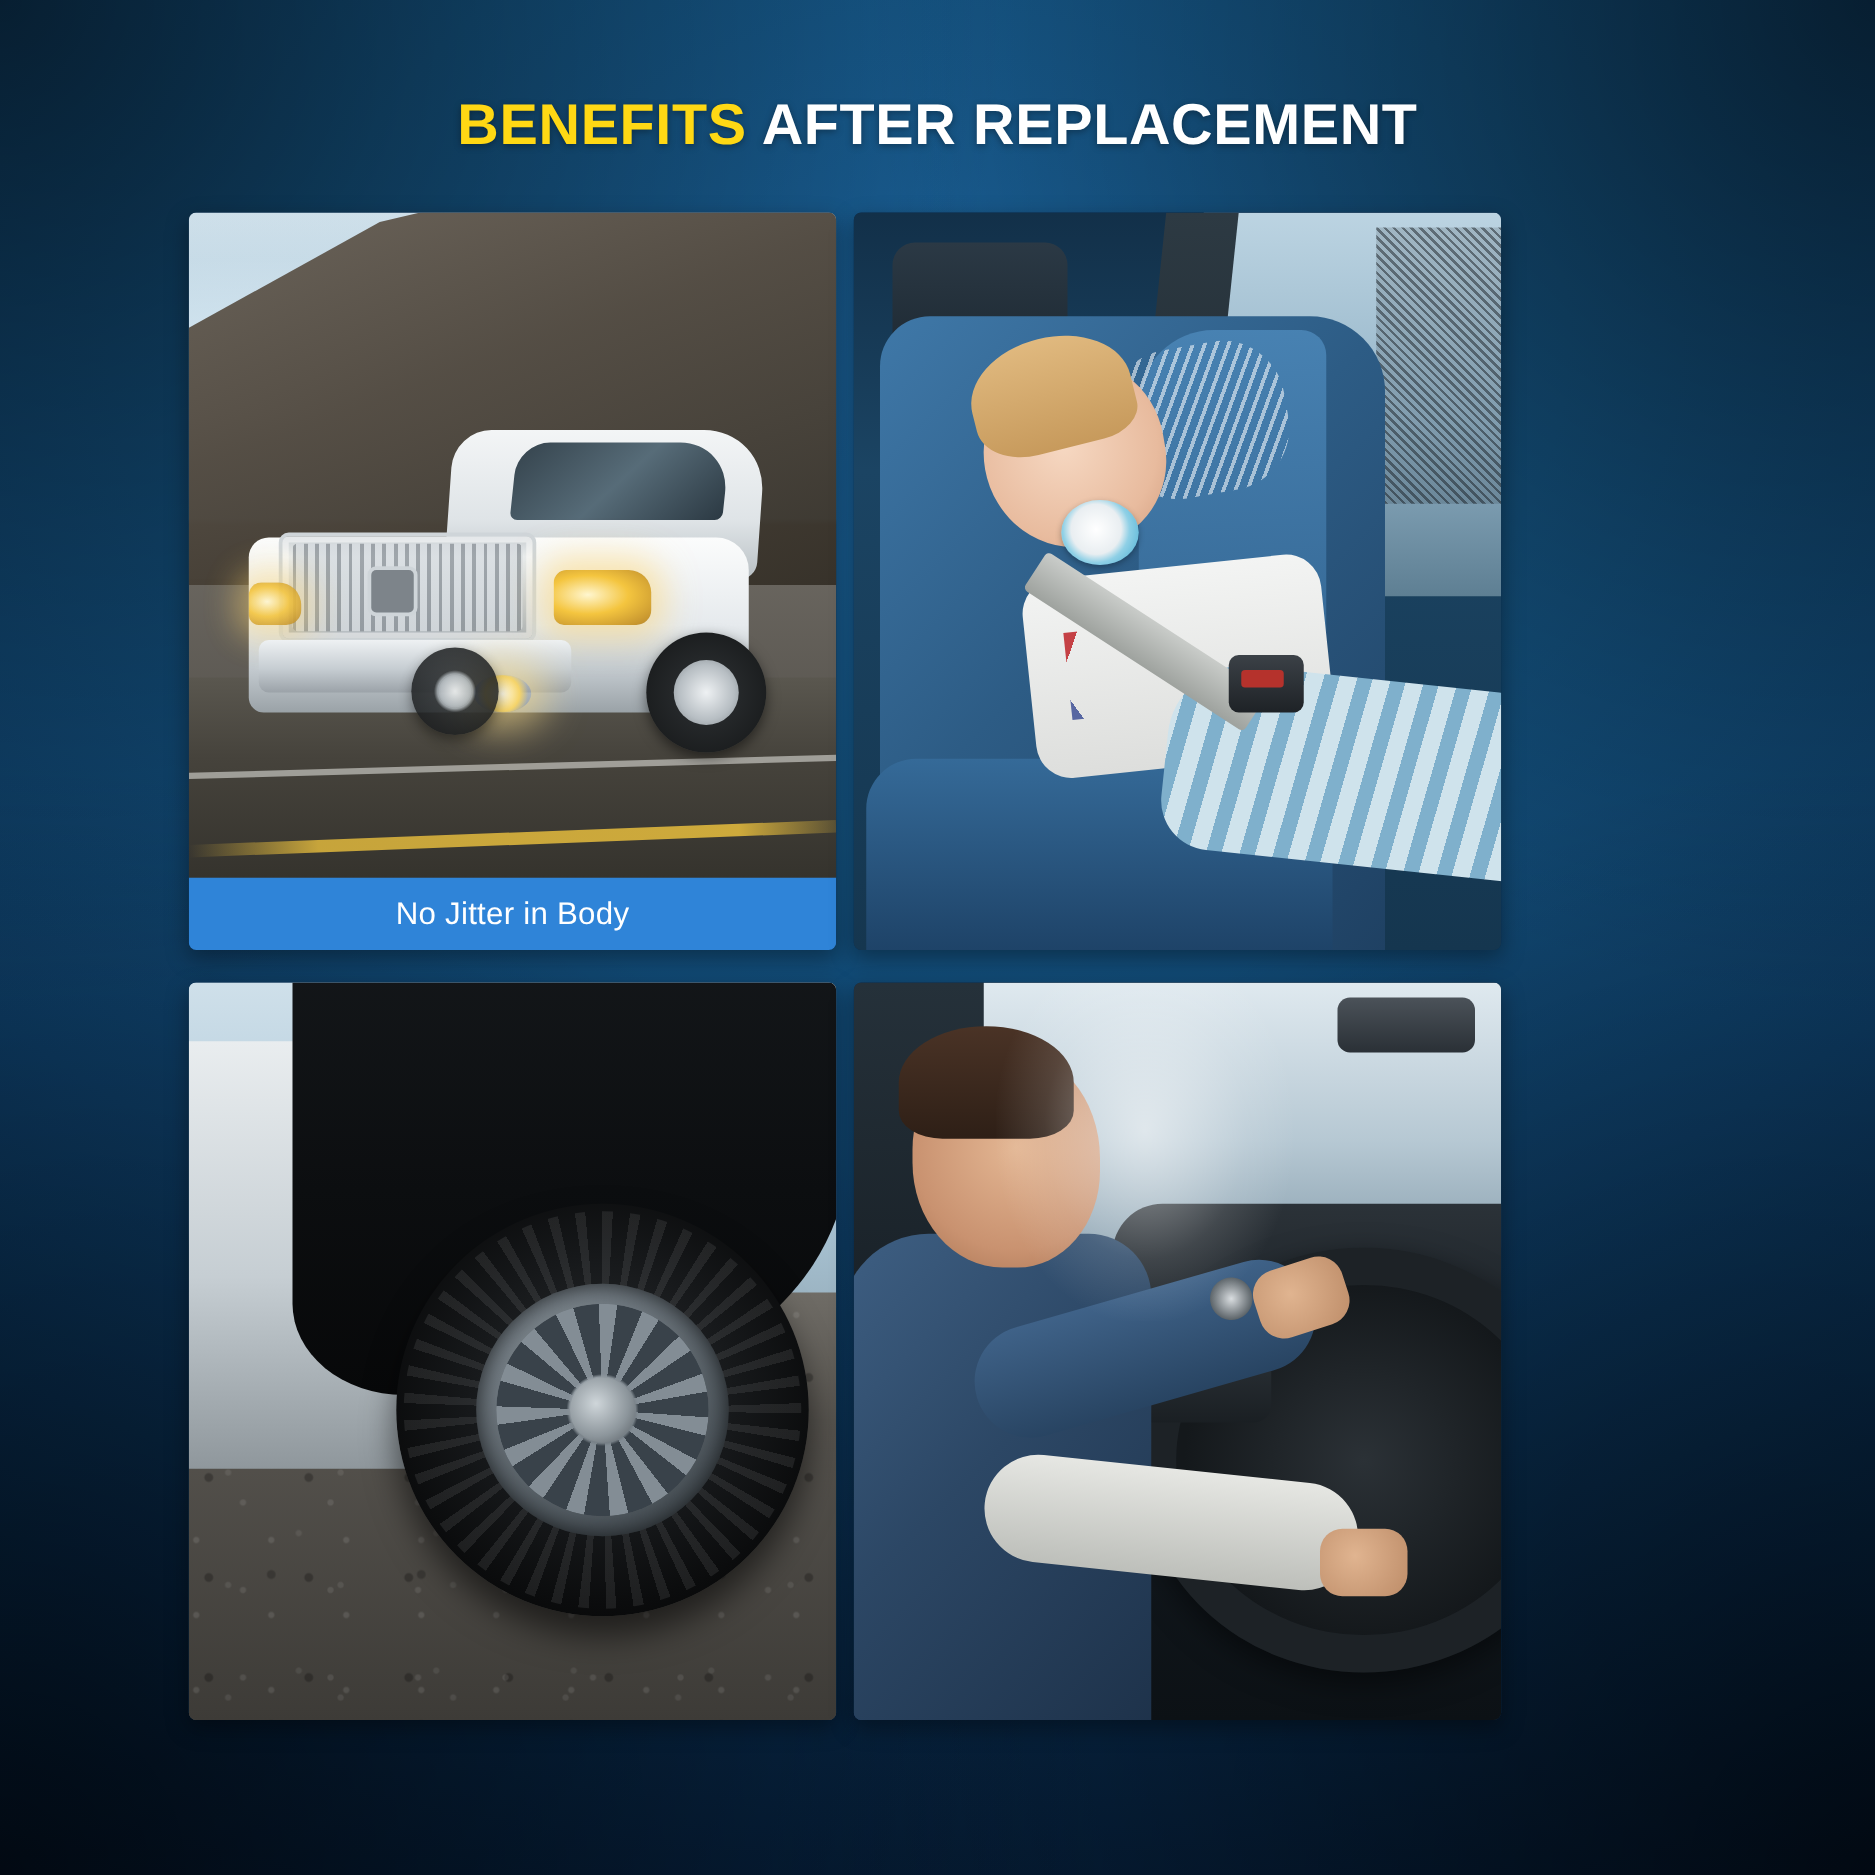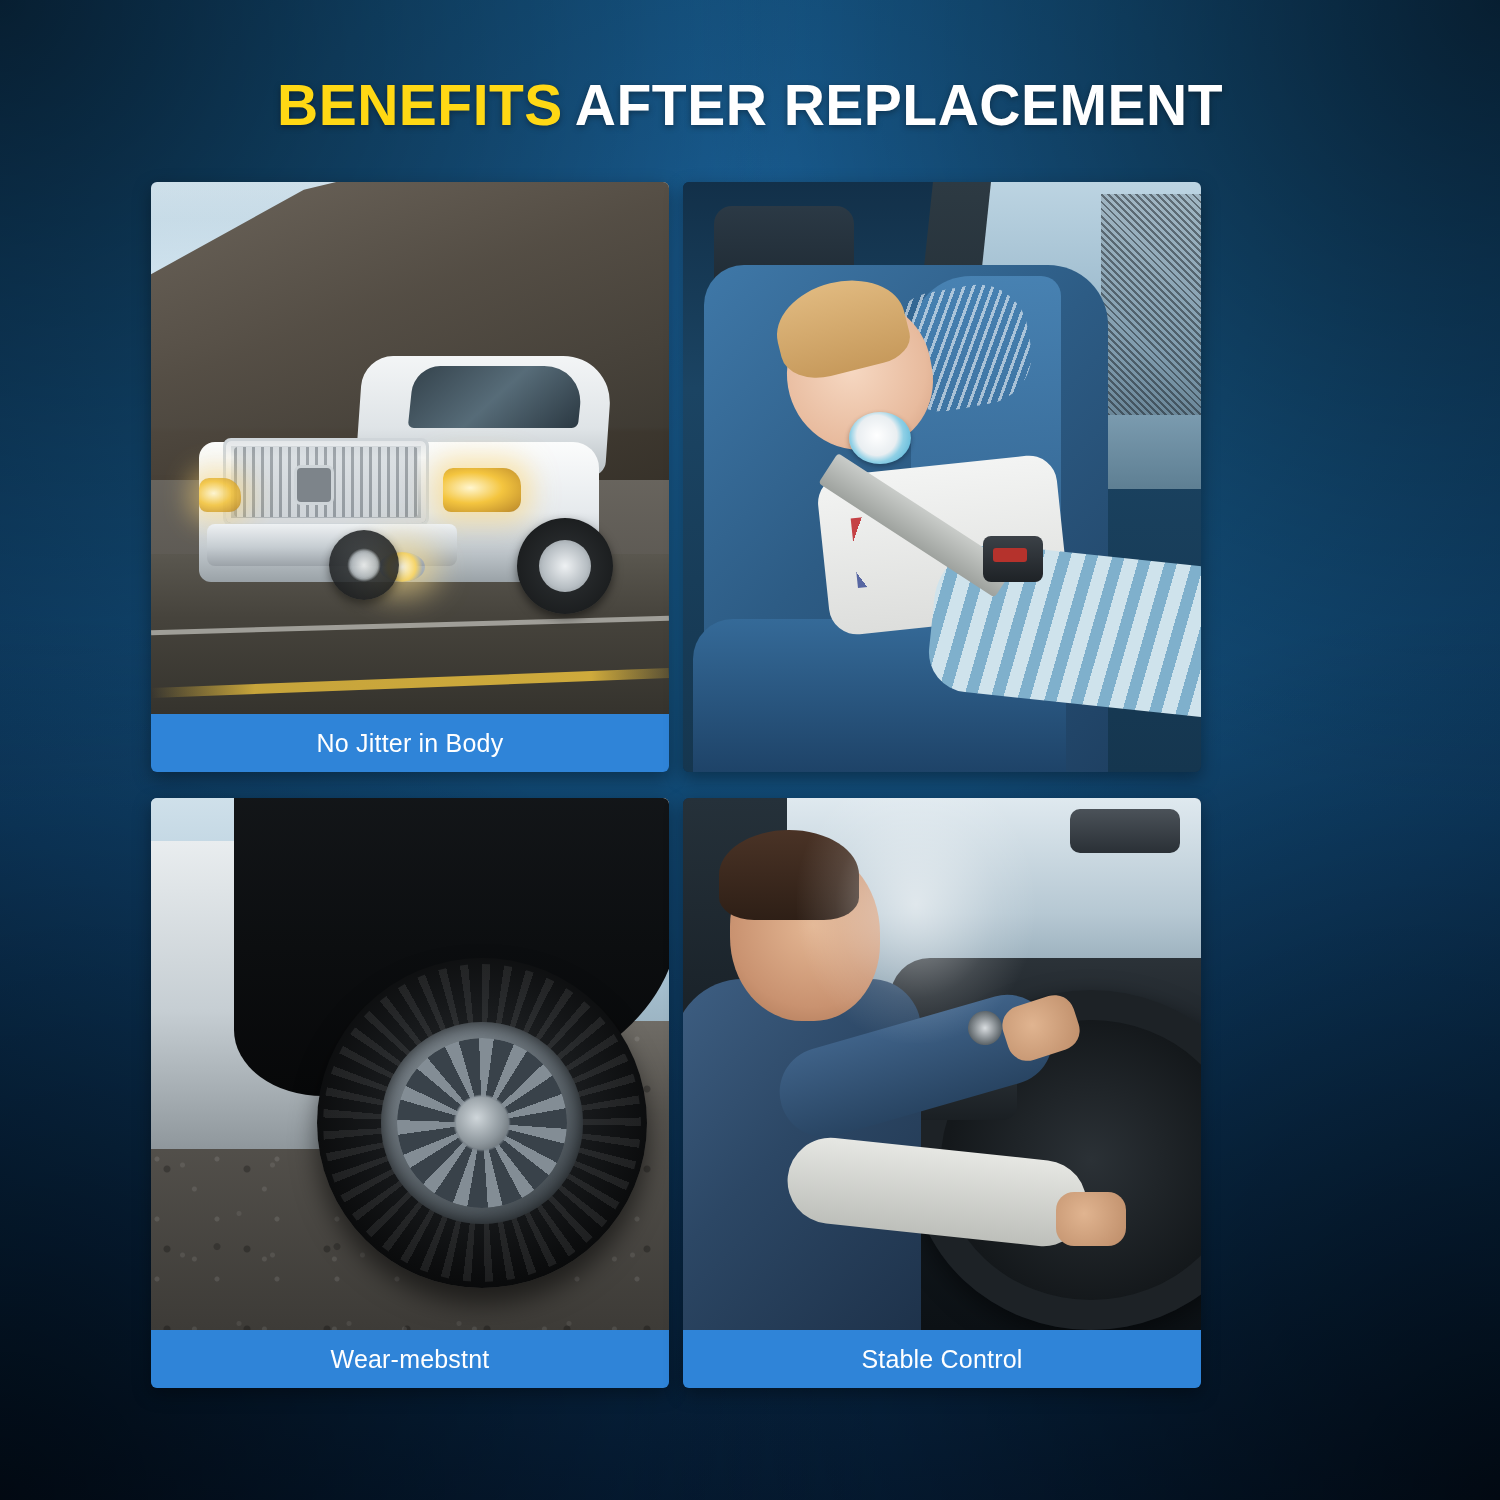--- a/index.html
+++ b/index.html
@@ -34,21 +34,21 @@
       radial-gradient(circle at 0% 100%, rgba(0,0,0,0.6) 0%, rgba(0,0,0,0) 42%),
       radial-gradient(circle at 100% 100%, rgba(0,0,0,0.6) 0%, rgba(0,0,0,0) 42%);
     pointer-events: none;
   }
 
   .headline {
     position: relative;
     z-index: 3;
     text-align: center;
     padding-top: 72px;
-    font-size: 57px;
+    font-size: 46px;
     font-weight: bold;
     letter-spacing: 0.5px;
     color: #ffffff;
     text-shadow: 0 2px 6px rgba(0,0,0,0.35);
   }
   .headline .hl-accent { color: #ffd814; }
   .headline .hl-rest { color: #ffffff; margin-left: 12px; }
 
   .grid {
     position: relative;
@@ -634,21 +634,20 @@
         <div class="sky"></div>
         <div class="mountains"></div>
         <div class="ground"></div>
         <div class="body-panel"></div>
         <div class="fender"></div>
         <div class="tire">
           <div class="rim"></div>
           <div class="hub"></div>
         </div>
       </div>
-      <div class="caption">Wear-mebstnt</div>
     </div>
 
     <div class="card">
       <div class="photo ph-drive">
         <div class="windshield"></div>
         <div class="mirror"></div>
         <div class="dash"></div>
         <div class="vent"></div>
         <div class="wheel"></div>
         <div class="wheel-hub"></div>
@@ -656,17 +655,16 @@
         <div class="man-torso"></div>
         <div class="man-head"></div>
         <div class="man-hair"></div>
         <div class="arm"></div>
         <div class="watch"></div>
         <div class="hand"></div>
         <div class="arm2"></div>
         <div class="hand2"></div>
         <div class="light-glow"></div>
       </div>
-      <div class="caption">Stable Control</div>
     </div>
 
   </div>
 </div>
 
 </body></html>

